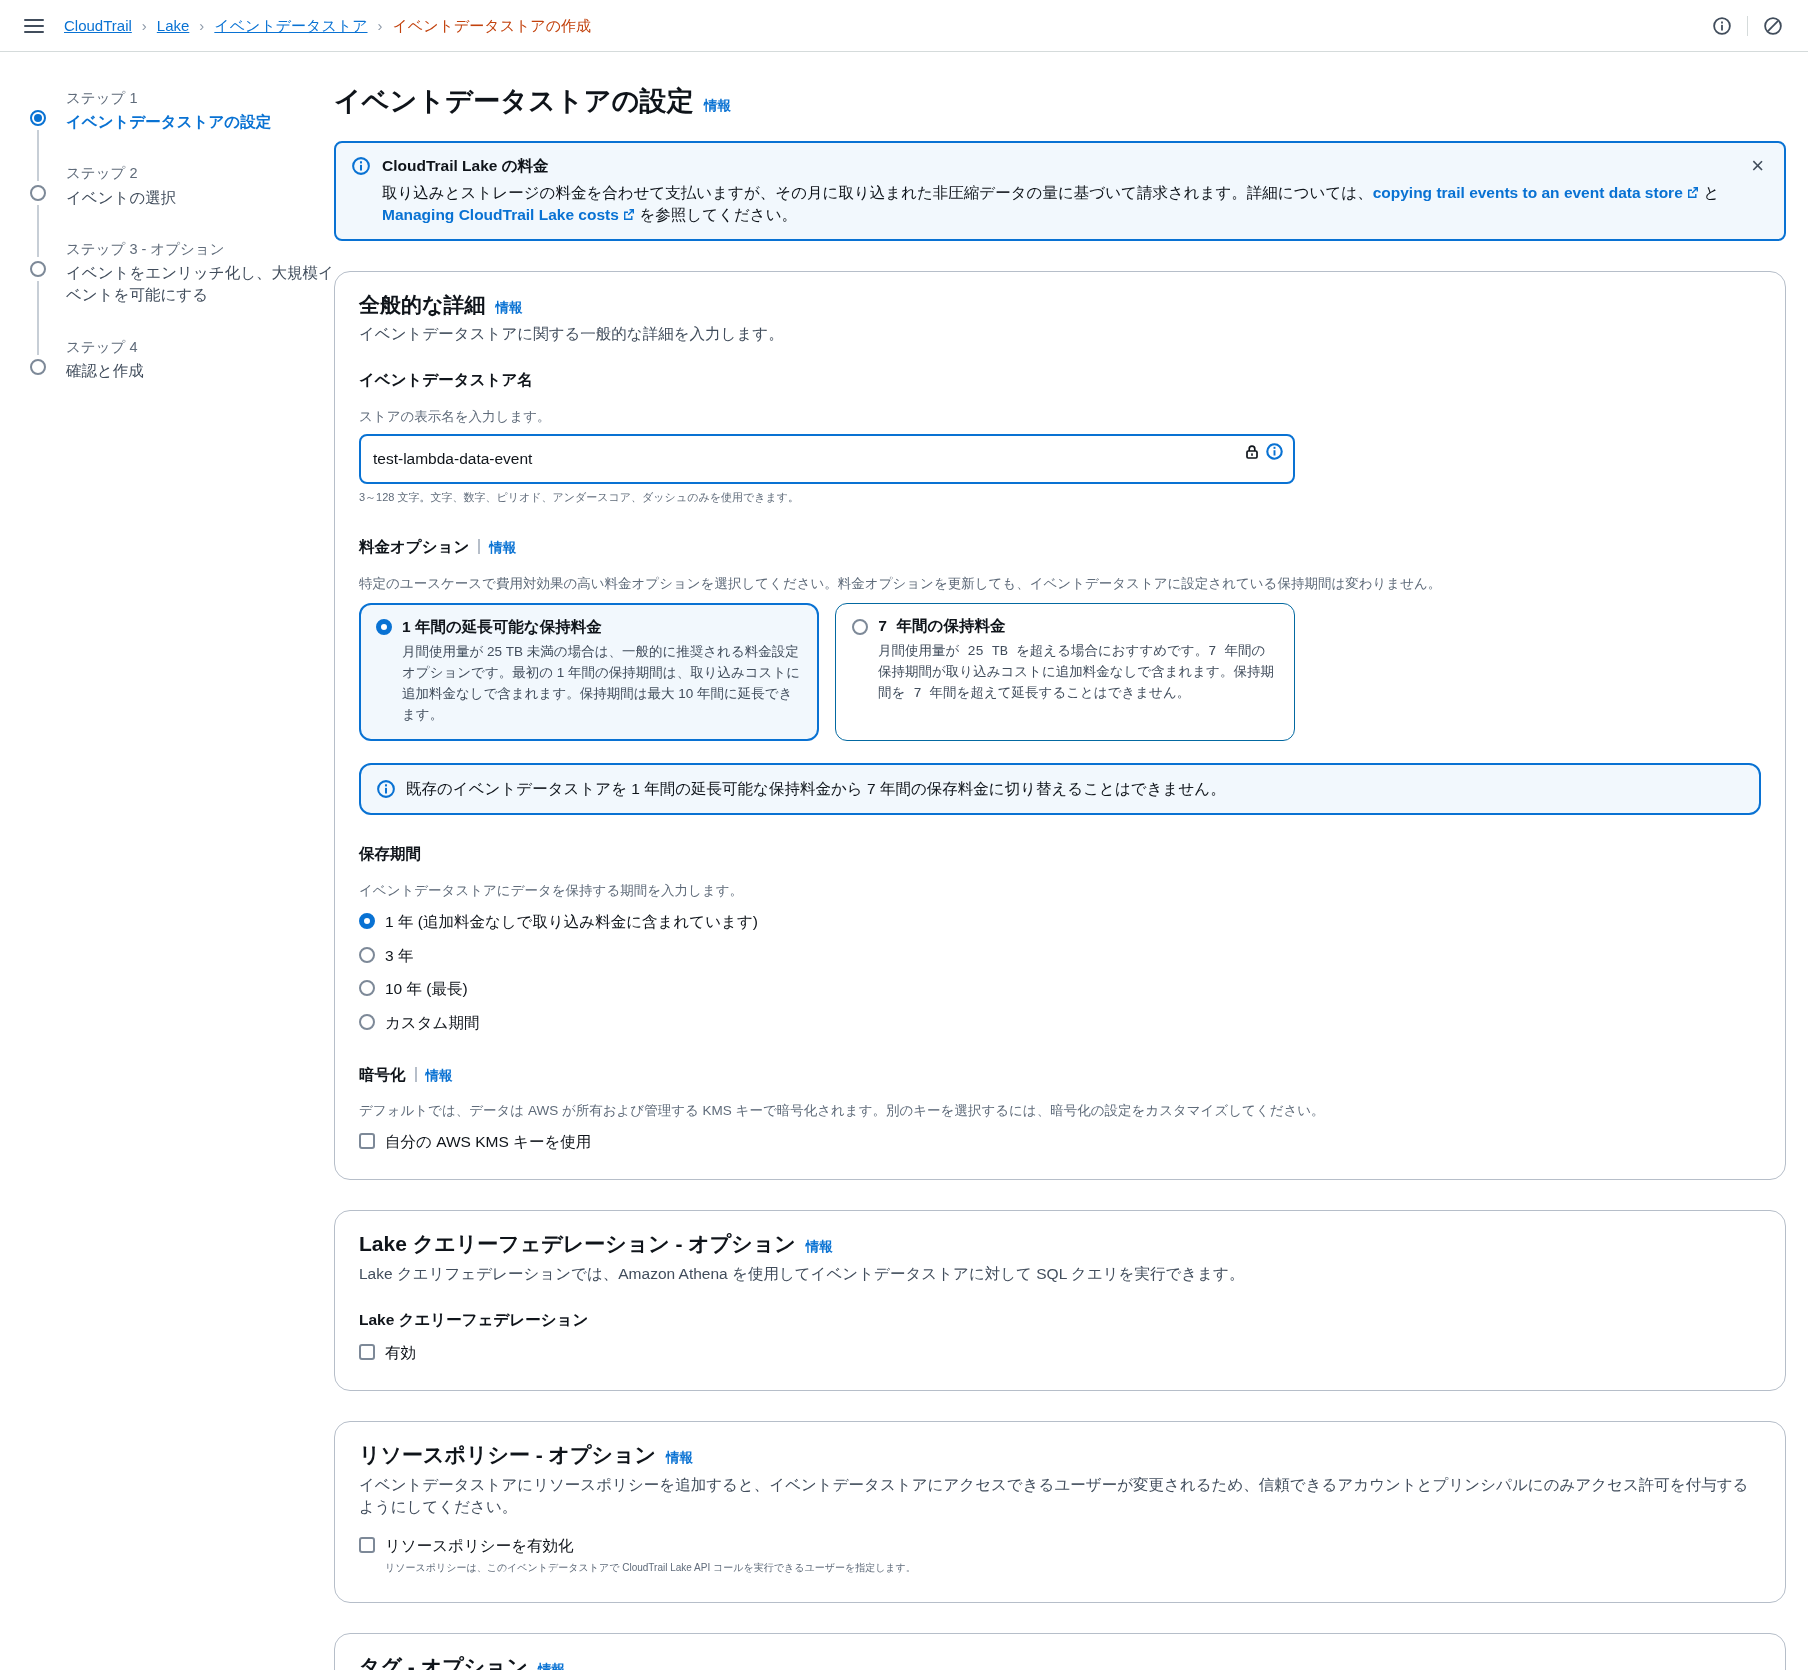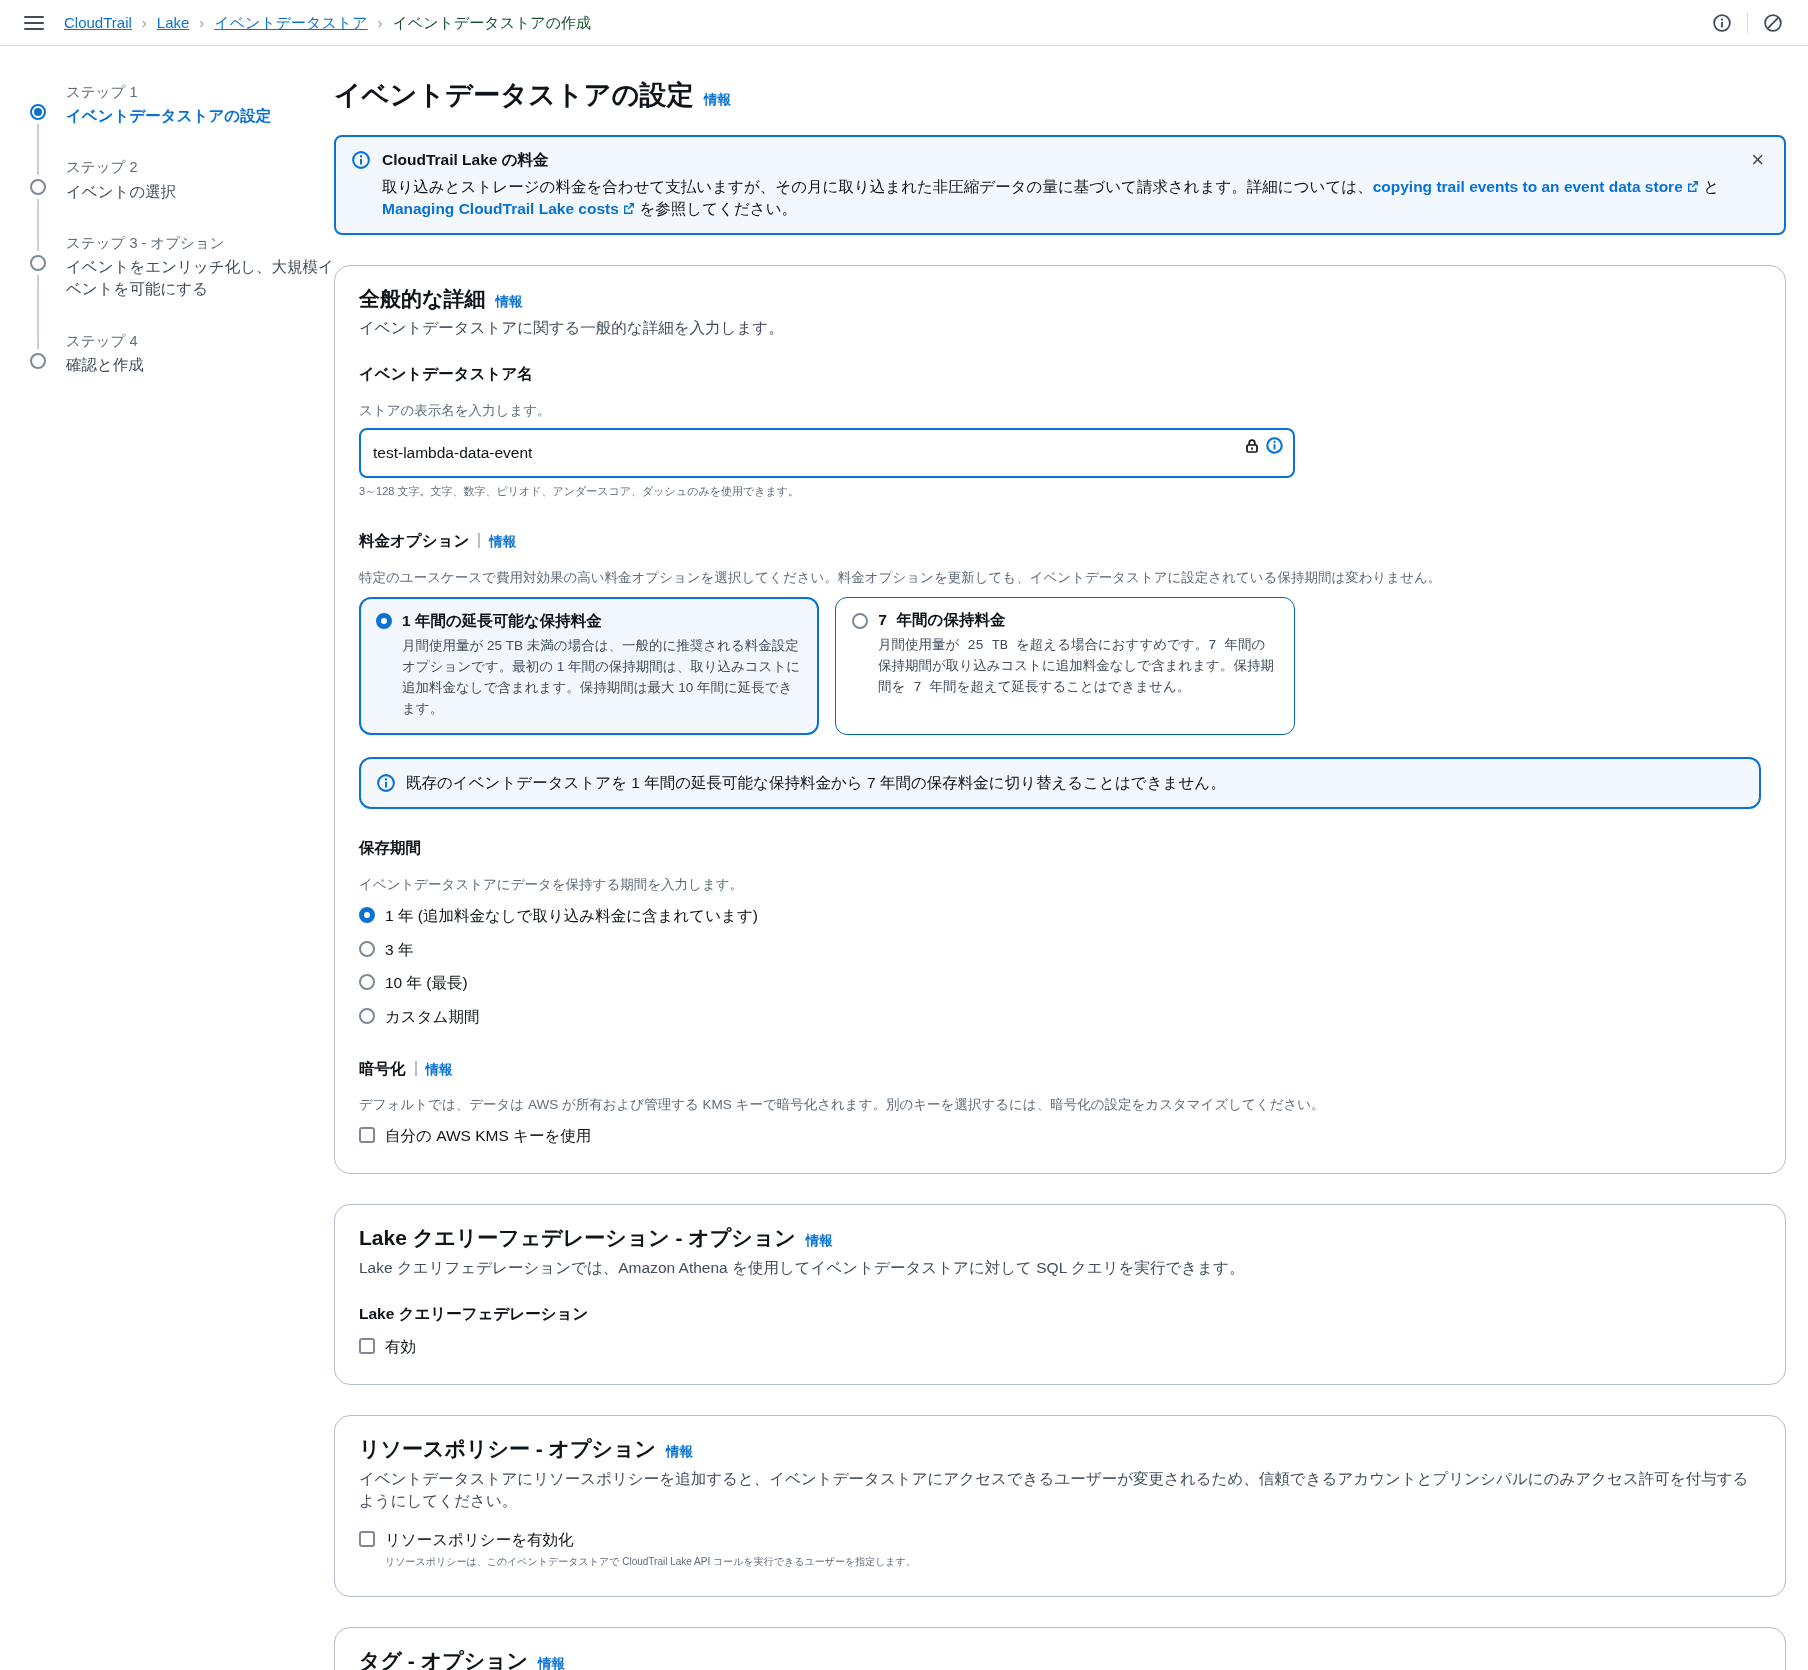--- a/index.html
+++ b/index.html
@@ -6,29 +6,29 @@
   html,body { margin:0; padding:0; }
   body {
     width:1808px; min-height:1670px; background:#ffffff;
     font-family:"Liberation Sans", sans-serif; color:#0f141a;
     font-size:15.5px; line-height:1.45;
   }
   a { cursor:pointer; }
 
   
   .topbar {
-    display:flex; align-items:center; height:46px;
+    display:flex; align-items:center; height:52px;
     border-bottom:1px solid #d5dbdb; padding:0 24px; gap:20px;
   }
   .hamburger { width:20px; height:14px; display:flex; flex-direction:column; justify-content:space-between; cursor:pointer; }
   .hamburger span { display:block; height:2px; background:#414d5c; border-radius:1px; }
   .breadcrumb { display:flex; align-items:center; gap:10px; font-size:15px; }
   .breadcrumb a { color:#0972d3; text-decoration:underline; }
   .crumb-sep { color:#8d99a8; font-size:15px; }
-  .crumb-current { color:#14532d; }
+  .crumb-current { color:#c2410c; }
   .topbar-spacer { flex:1; }
   .topbar-icons { display:flex; align-items:center; gap:14px; }
   .topbar-icons .icon-btn { width:22px; height:22px; display:flex; align-items:center; justify-content:center; cursor:pointer; }
   .topbar-divider { width:1px; height:20px; background:#d5dbdb; }
 
   
   .layout { display:flex; padding:26px 22px 0 30px; }
   .steps-nav { width:304px; flex-shrink:0; padding-top:10px; }
   .main { flex:1; min-width:0; }
 

